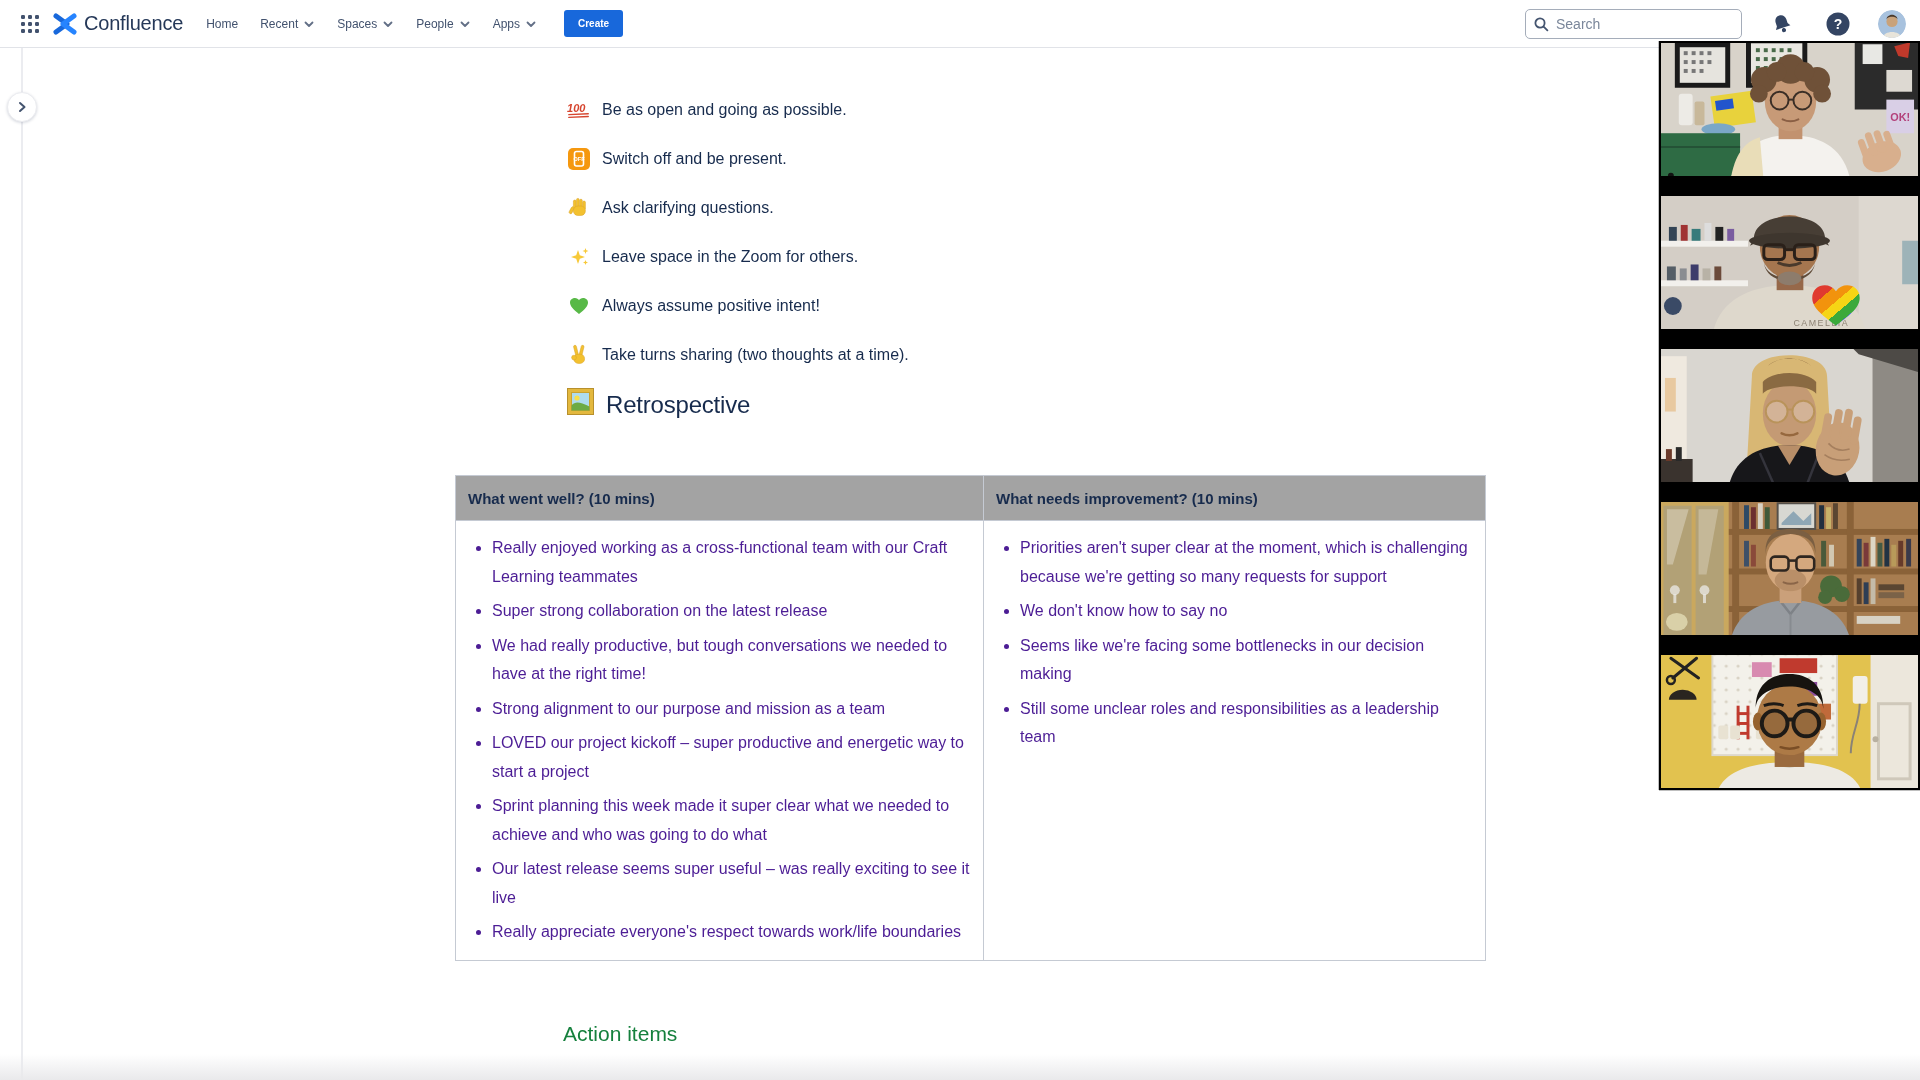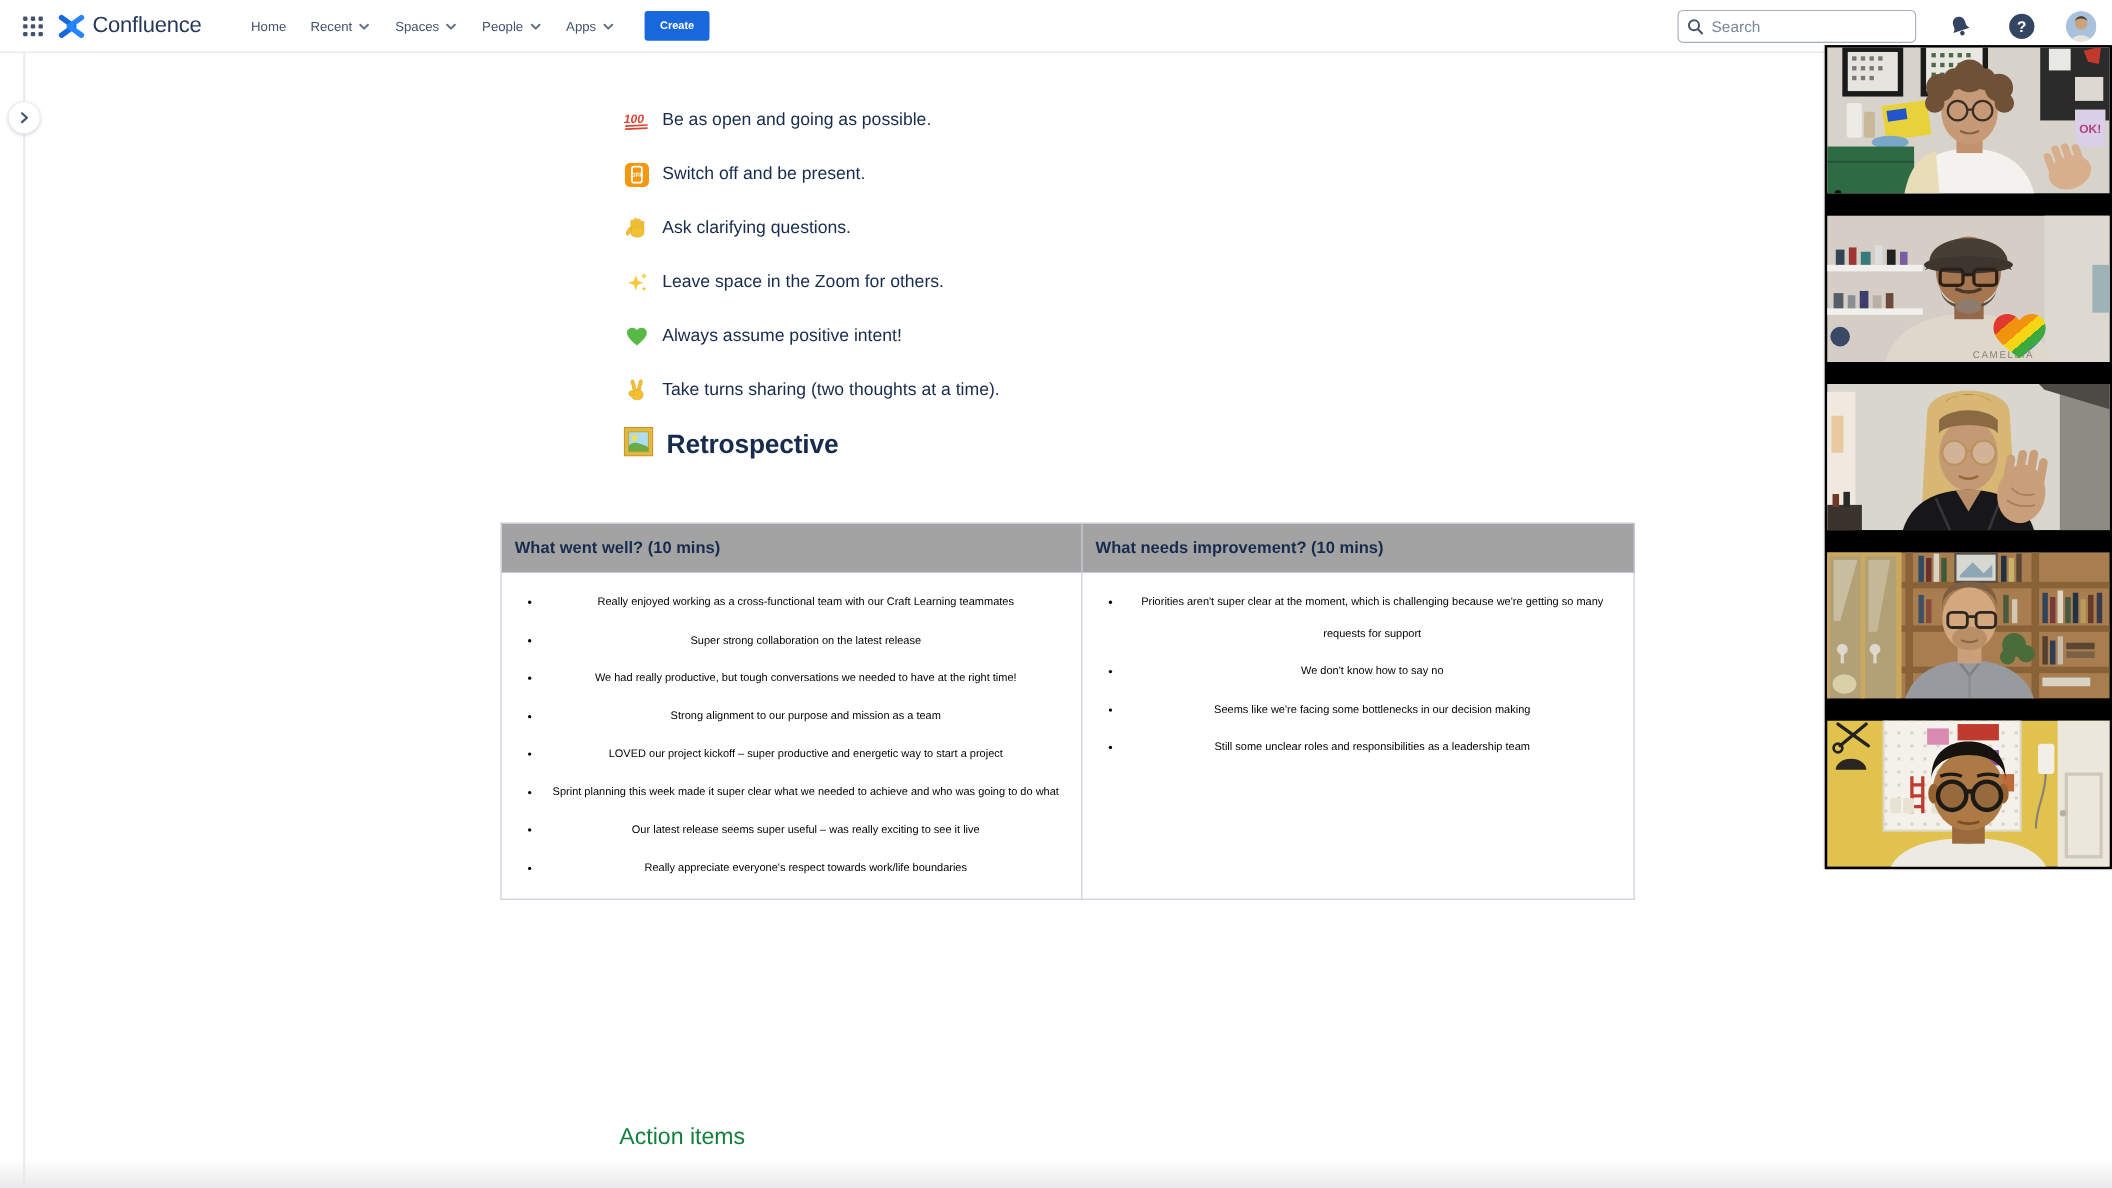--- a/index.html
+++ b/index.html
@@ -4,21 +4,21 @@
 <style>
   * { margin:0; padding:0; box-sizing:border-box; }
   html,body { width:1920px; height:1080px; background:#fff; font-family:"Liberation Sans", sans-serif; }
   .screen { position:relative; width:1920px; height:1080px; background:#fff; overflow:hidden; }
 
   
   .topnav { position:absolute; top:0; left:0; width:1920px; height:48px; background:#fff;
             border-bottom:1px solid #E1E3E8; display:flex; align-items:center; z-index:5; }
   .nav-left { display:flex; align-items:center; gap:0; padding-left:14px; }
   .icon-btn { display:flex; align-items:center; justify-content:center; width:32px; height:32px; cursor:pointer; border-radius:4px; }
-  .brand { display:flex; align-items:center; gap:6px; margin-left:6px; margin-right:34px; cursor:pointer; }
+  .brand { display:flex; align-items:center; gap:6px; margin-left:6px; margin-right:12px; cursor:pointer; }
   .brand-name { font-size:20px; font-weight:500; color:#253858; letter-spacing:-0.2px; }
   .nav-item { display:flex; align-items:center; gap:5px; font-size:12px; font-weight:500; color:#42526E;
               padding:8px 11px; border-radius:4px; cursor:pointer; white-space:nowrap; }
   .create-btn { margin-left:16px; background:#1868DB; color:#fff; font-size:10px; font-weight:600;
                 border:none; border-radius:3px; padding:8px 14px; cursor:pointer; font-family:"Liberation Sans",sans-serif; }
   .nav-right { position:absolute; right:14px; top:0; height:48px; display:flex; align-items:center; gap:24px; }
   .search-wrap { position:relative; width:217px; height:30px; }
   .search-wrap svg { position:absolute; left:8px; top:7px; }
   .search-input { width:217px; height:30px; border:1.5px solid #A5ADBA; border-radius:5px; background:#fff;
                   padding:0 8px 0 30px; font-size:14px; color:#344563; font-family:"Liberation Sans",sans-serif; outline:none; }
@@ -31,31 +31,31 @@
                  background:#fff; border:1px solid #EBECF0; box-shadow:0 1px 3px rgba(9,30,66,.18);
                  display:flex; align-items:center; justify-content:center; cursor:pointer; z-index:4; }
 
   
   .ground-rules { position:absolute; left:567px; top:78px; }
   .rule { display:flex; align-items:center; gap:11px; height:24px; margin-bottom:25px;margin-top:20px; }
   .rule-text { font-size:16px; color:#172B4D; line-height:24px; }
   .rule-icon { width:24px; height:24px; display:flex; align-items:center; justify-content:center; flex:0 0 24px; }
 
   .retro-heading { position:absolute; left:567px; top:388px; display:flex; align-items:center; gap:12px; }
-  .retro-heading .h-text { font-size:24px; font-weight:700; color:#172B4D; letter-spacing:-0.2px; }
+  .retro-heading .h-text { font-size:24px; font-weight:400; color:#172B4D; letter-spacing:-0.2px; }
 
   .retro-table { position:absolute; left:455px; top:475px; width:1030px; border-collapse:collapse; table-layout:fixed; }
   .retro-table th, .retro-table td { border:1.5px solid #C5CAD3; }
   .retro-table th { background:#a3a3a3; text-align:left; font-size:15px; font-weight:700; color:#172B4D;
                     padding:10px 12px; height:45px; }
   .retro-table col.c1 { width:528px; }
   .retro-table col.c2 { width:502px; }
   .retro-table td { vertical-align:top; background:#fff; }
   .retro-table ul { margin:13px 10px 13px 0; padding-left:36px; }
-  .retro-table li { font-size:10px; line-height:28.5px; color:#000000; margin-bottom:6px;text-align:center; }
+  .retro-table li { font-size:16px; line-height:28.5px; color:#4c1d95; margin-bottom:6px; }
 
   .action-heading { position:absolute; left:563px; top:1022px; font-size:21px; font-weight:400; color:#15803d; }
 
   .bottom-fade { position:absolute; left:0; bottom:0; width:1920px; height:26px;
                  background:linear-gradient(to bottom, rgba(233,233,235,0), #e9e9eb); pointer-events:none; z-index:3; }
 
   
   .video-strip { position:absolute; left:1659px; top:41px; width:261px; height:749px; background:#000;
                  display:flex; flex-direction:column; gap:20px; padding:2px; z-index:6;
                  box-shadow:-1px 0 0 rgba(0,0,0,.25), 0 1px 0 rgba(0,0,0,.25); }

